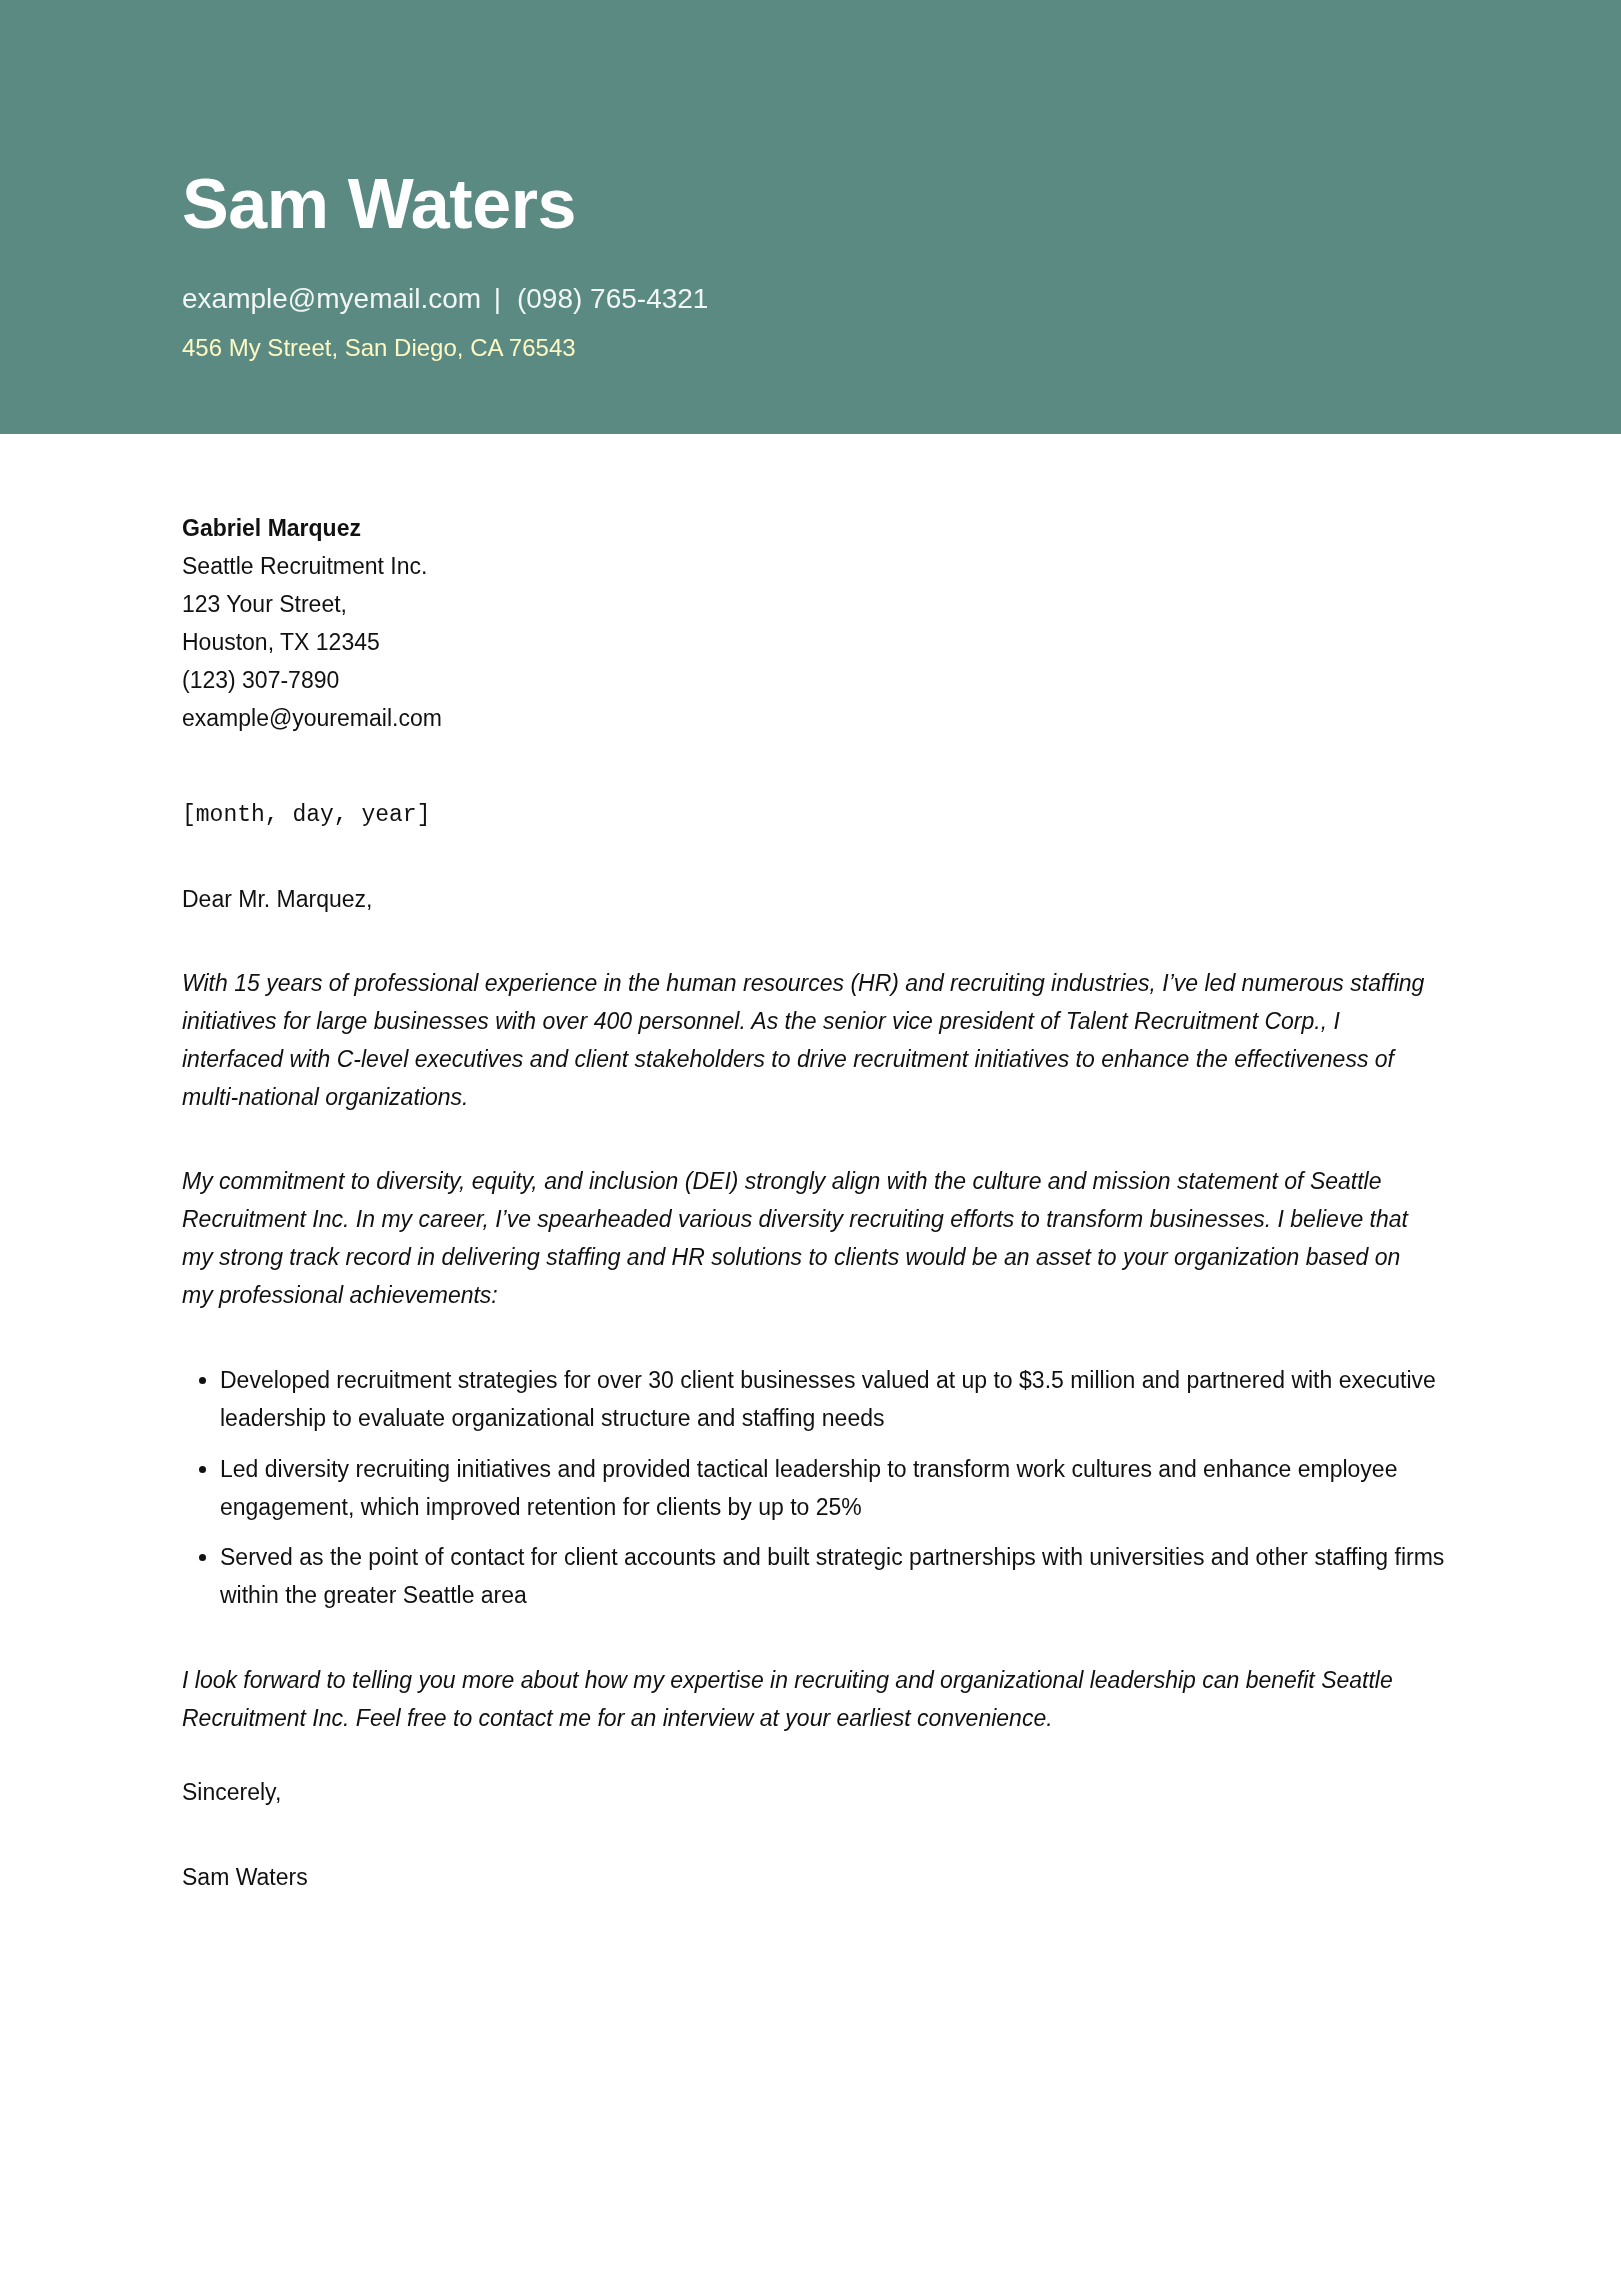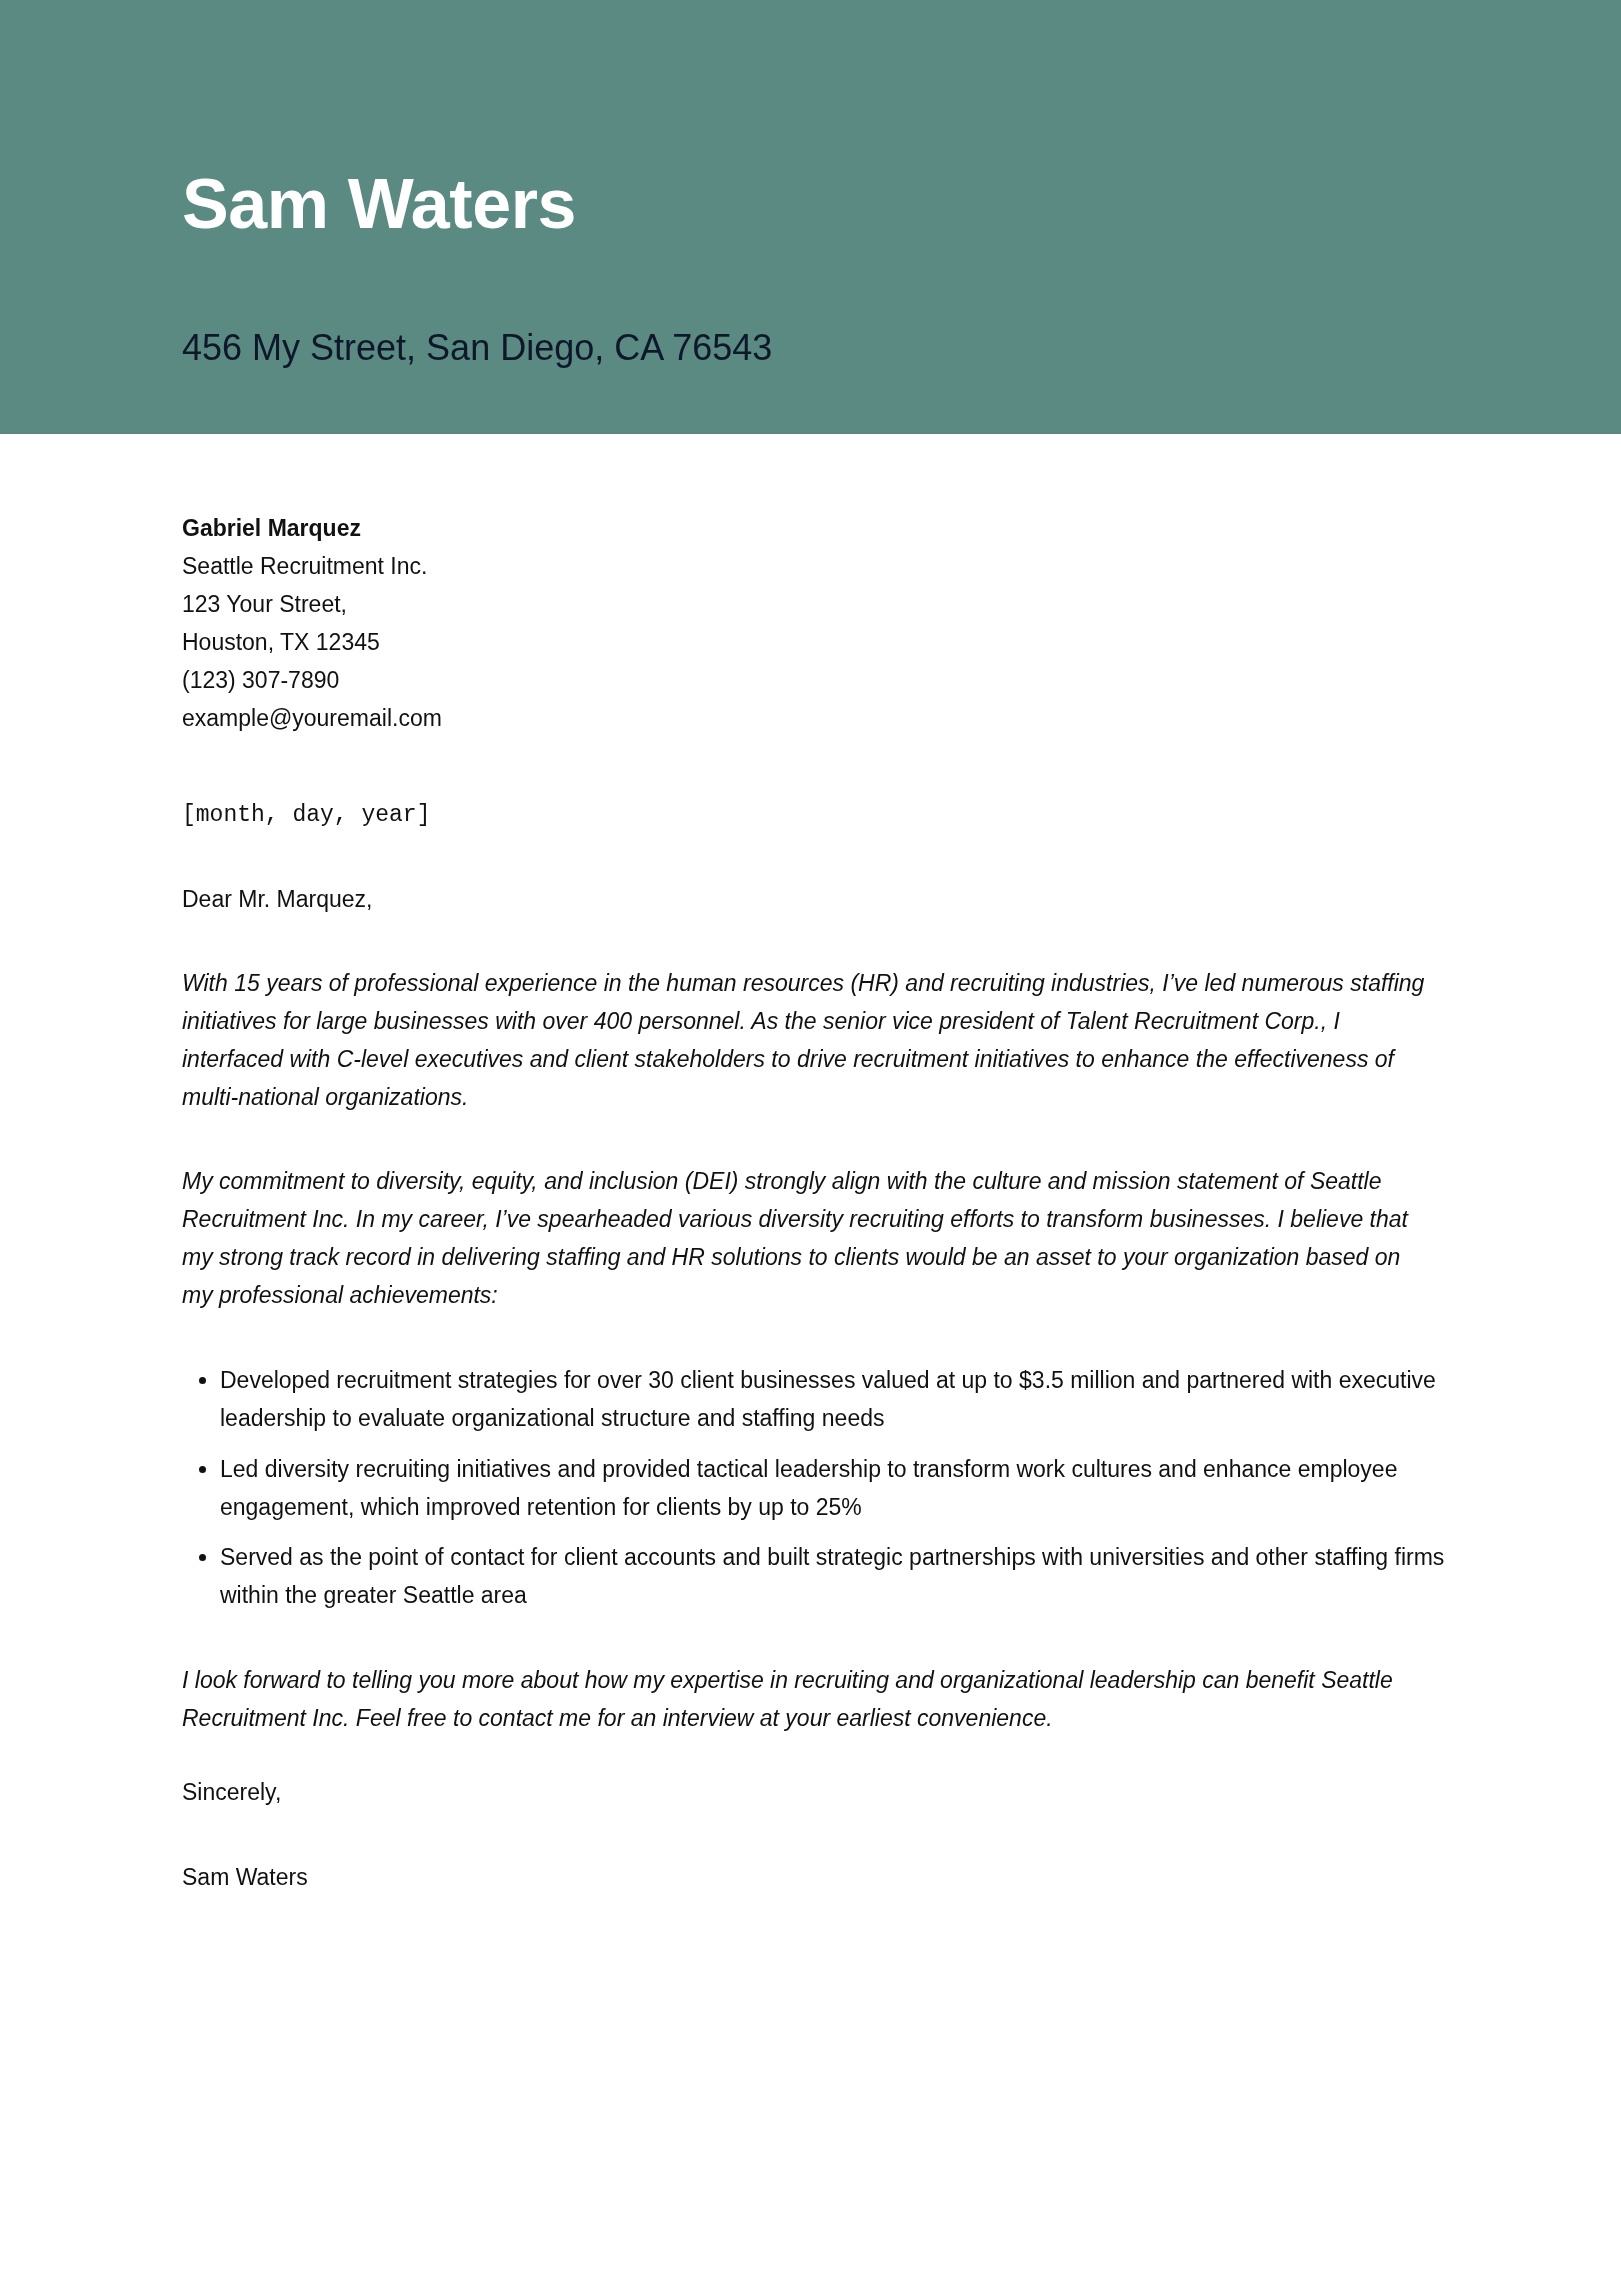--- a/index.html
+++ b/index.html
@@ -14,22 +14,22 @@
   .name {
     position: absolute; left: 182px; top: 161px; margin: 0;
     font-size: 70px; font-weight: bold; line-height: 86px; letter-spacing: -0.4px;
   }
   .contact-line {
     position: absolute; left: 182px; top: 281px; font-size: 28px; line-height: 36px;
     color: #f2f6f5;
   }
   .contact-line .sep { padding: 0 16px 0 12.5px; }
   .address-line {
-    position: absolute; left: 182px; top: 330px; font-size: 36px; line-height: 36px;
-    color: #0f172a;
+    position: absolute; left: 182px; top: 330px; font-size: 24px; line-height: 36px;
+    color: #fef9c3;
   }
   .body {
     position: absolute; left: 182px; top: 509px; width: 1254px;
     font-size: 23px; line-height: 38px;
   }
   .recipient .r-name { font-weight: bold; }
   .recipient div { white-space: nowrap; }
   .date { margin-top: 59px; font-family: Liberation Mono, monospace; }
   .greeting { margin-top: 46px; }
   p { margin: 0; font-style: italic; }
@@ -39,20 +39,23 @@
   ul.achievements li::marker { font-size: 23px; }
   .closing-para { margin-top: 47px; }
   .signoff { margin-top: 36px; }
   .signature { margin-top: 47px; }
 </style>
 </head>
 <body>
 
 <div class="header">
   <h1 class="name">Sam Waters</h1>
+  <div class="contact-line">
+    <span>example@myemail.com</span><span class="sep">|</span><span>(098) 765-4321</span>
+  </div>
   <div class="address-line">456 My Street, San Diego, CA 76543</div>
 </div>
 
 <div class="body">
   <div class="recipient">
     <div class="r-name">Gabriel Marquez</div>
     <div>Seattle Recruitment Inc.</div>
     <div>123 Your Street,</div>
     <div>Houston, TX 12345</div>
     <div>(123) 307-7890</div>

